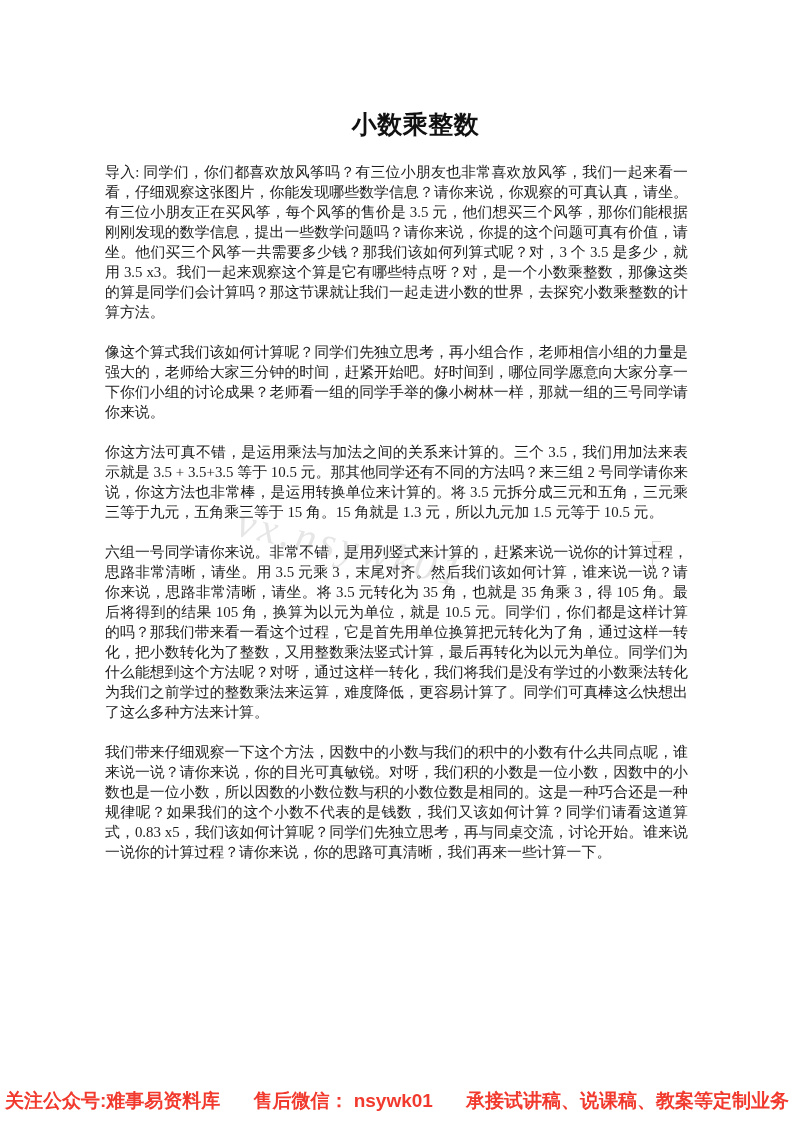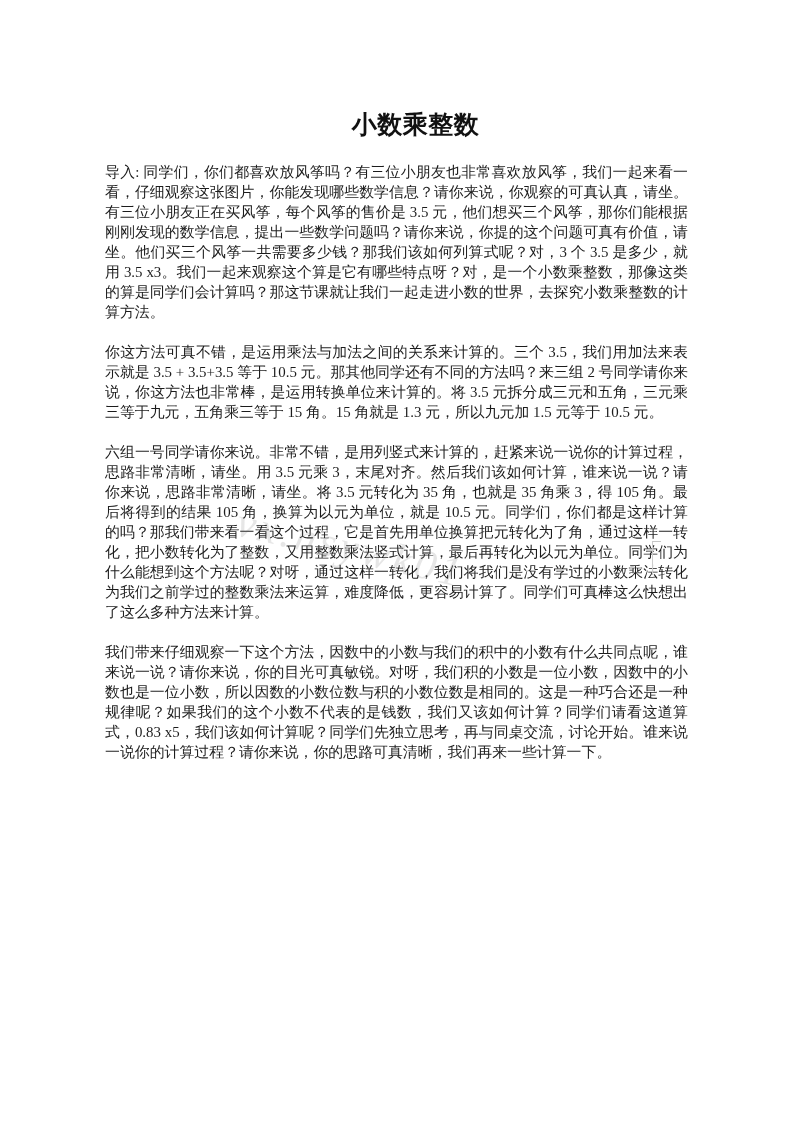--- a/index.html
+++ b/index.html
@@ -87,23 +87,29 @@
 </style>
 </head>
 <body>
 
 <div class="page">
 
   <div class="doc-title">小数乘整数</div>
 
   <div class="content">
     <p>导入: 同学们，你们都喜欢放风筝吗？有三位小朋友也非常喜欢放风筝，我们一起来看一看，仔细观察这张图片，你能发现哪些数学信息？请你来说，你观察的可真认真，请坐。有三位小朋友正在买风筝，每个风筝的售价是 3.5 元，他们想买三个风筝，那你们能根据刚刚发现的数学信息，提出一些数学问题吗？请你来说，你提的这个问题可真有价值，请坐。他们买三个风筝一共需要多少钱？那我们该如何列算式呢？对，3 个 3.5 是多少，就用 3.5 x3。我们一起来观察这个算是它有哪些特点呀？对，是一个小数乘整数，那像这类的算是同学们会计算吗？那这节课就让我们一起走进小数的世界，去探究小数乘整数的计算方法。</p>
+    <p>像这个算式我们该如何计算呢？同学们先独立思考，再小组合作，老师相信小组的力量是强大的，老师给大家三分钟的时间，赶紧开始吧。好时间到，哪位同学愿意向大家分享一下你们小组的讨论成果？老师看一组的同学手举的像小树林一样，那就一组的三号同学请你来说。</p>
     <p>你这方法可真不错，是运用乘法与加法之间的关系来计算的。三个 3.5，我们用加法来表示就是 3.5 + 3.5+3.5 等于 10.5 元。那其他同学还有不同的方法吗？来三组 2 号同学请你来说，你这方法也非常棒，是运用转换单位来计算的。将 3.5 元拆分成三元和五角，三元乘三等于九元，五角乘三等于 15 角。15 角就是 1.3 元，所以九元加 1.5 元等于 10.5 元。</p>
     <p>六组一号同学请你来说。非常不错，是用列竖式来计算的，赶紧来说一说你的计算过程，思路非常清晰，请坐。用 3.5 元乘 3，末尾对齐。然后我们该如何计算，谁来说一说？请你来说，思路非常清晰，请坐。将 3.5 元转化为 35 角，也就是 35 角乘 3，得 105 角。最后将得到的结果 105 角，换算为以元为单位，就是 10.5 元。同学们，你们都是这样计算的吗？那我们带来看一看这个过程，它是首先用单位换算把元转化为了角，通过这样一转化，把小数转化为了整数，又用整数乘法竖式计算，最后再转化为以元为单位。同学们为什么能想到这个方法呢？对呀，通过这样一转化，我们将我们是没有学过的小数乘法转化为我们之前学过的整数乘法来运算，难度降低，更容易计算了。同学们可真棒这么快想出了这么多种方法来计算。</p>
     <p>我们带来仔细观察一下这个方法，因数中的小数与我们的积中的小数有什么共同点呢，谁来说一说？请你来说，你的目光可真敏锐。对呀，我们积的小数是一位小数，因数中的小数也是一位小数，所以因数的小数位数与积的小数位数是相同的。这是一种巧合还是一种规律呢？如果我们的这个小数不代表的是钱数，我们又该如何计算？同学们请看这道算式，0.83 x5，我们该如何计算呢？同学们先独立思考，再与同桌交流，讨论开始。谁来说一说你的计算过程？请你来说，你的思路可真清晰，我们再来一些计算一下。</p>
   </div>
 
   <div class="watermark">vx.nsywk01</div>
 
   <div class="cursor-artifact"></div>
 
+  <div class="footer">
+    <span>关注公众号:难事易资料库</span>
+    <span>售后微信： nsywk01</span>
+    <span>承接试讲稿、说课稿、教案等定制业务</span>
+  </div>
 
 </div>
 
 </body></html>

